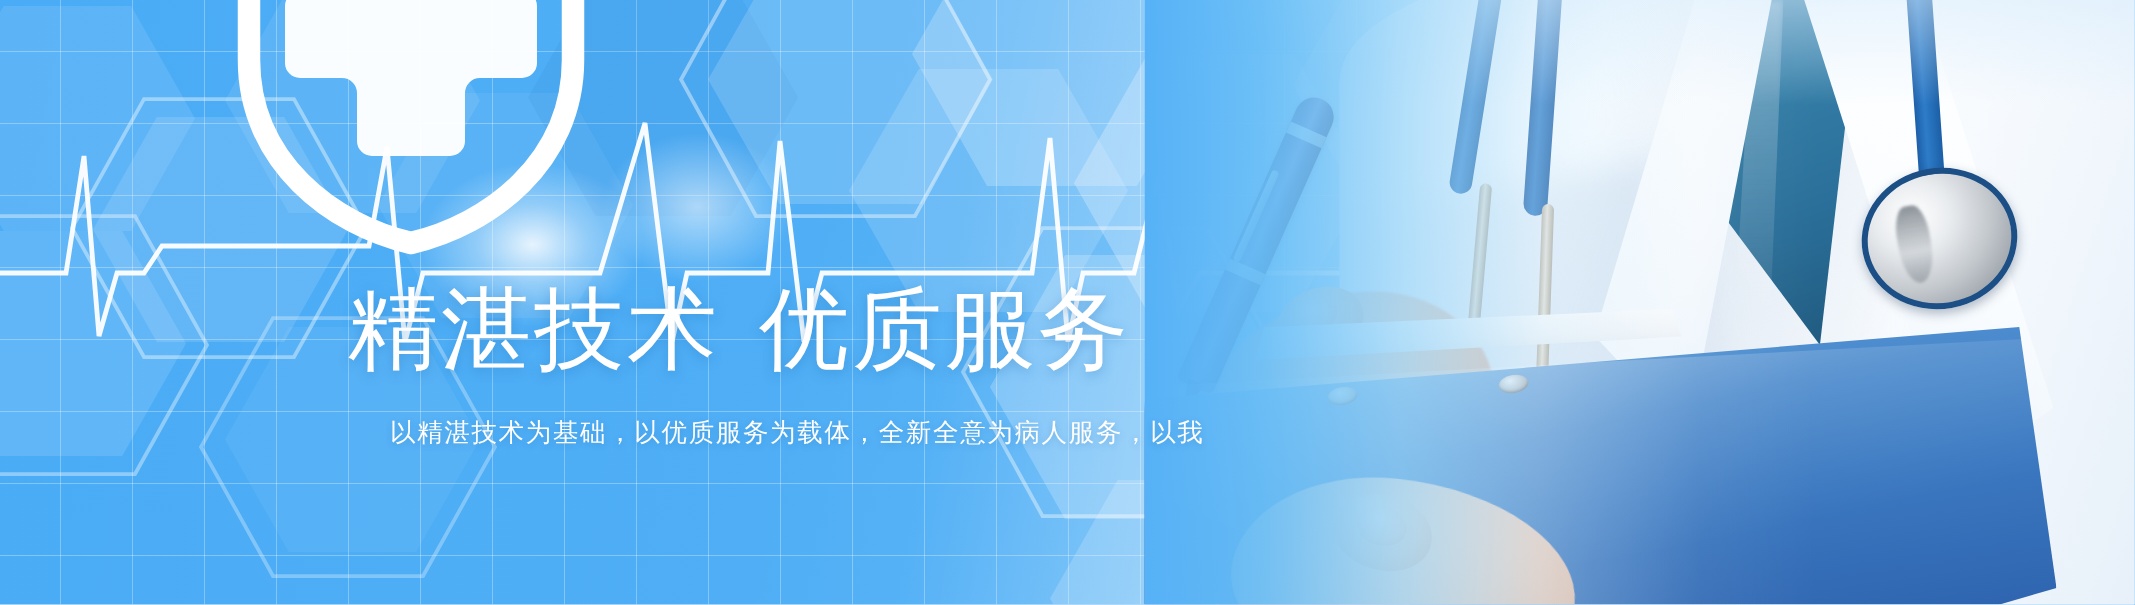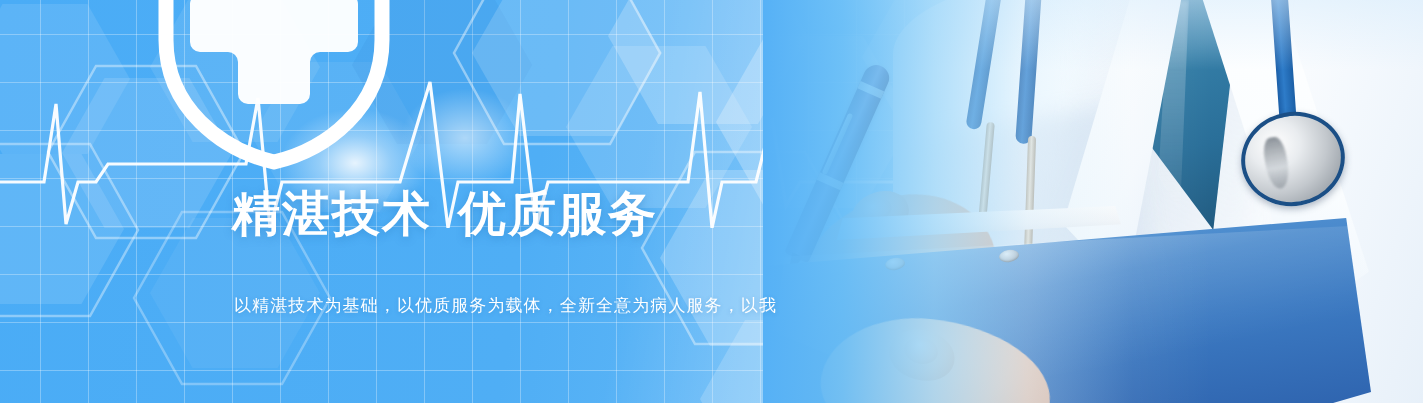--- a/index.html
+++ b/index.html
@@ -299,40 +299,40 @@
     left: 0; right: 0; top: 0; height: 70px;
     background: linear-gradient(180deg, rgba(215,236,252,0.55) 0%, rgba(255,255,255,0) 100%);
     pointer-events: none;
   }
 
   
   .headline {
     position: absolute;
     left: 232px;
     top: 190px;
-    font-size: 48px;
+    font-size: 60px;
     line-height: 1;
-    font-weight: bold;
+    font-weight: normal;
     color: #ffffff;
     letter-spacing: 2px;
     white-space: nowrap;
     text-shadow: 0 2px 8px rgba(30,110,180,0.35);
   }
   .headline .gap { display: inline-block; width: 26px; }
   .subline {
     position: absolute;
     left: 234px;
     font-size: 17px;
     line-height: 1;
     color: #ffffff;
     letter-spacing: 1.1px;
     white-space: nowrap;
     text-shadow: 0 1px 4px rgba(30,110,180,0.30);
   }
-  .subline-1 { top: 297px; }
+  .subline-1 { top: 280px; padding-left: 26px; }
   .subline-2 { top: 315px; }
 </style>
 </head>
 <body>
 
 <div class="banner">
 
   <div class="bg-base"></div>
 
   <div class="bg-grid"></div>

